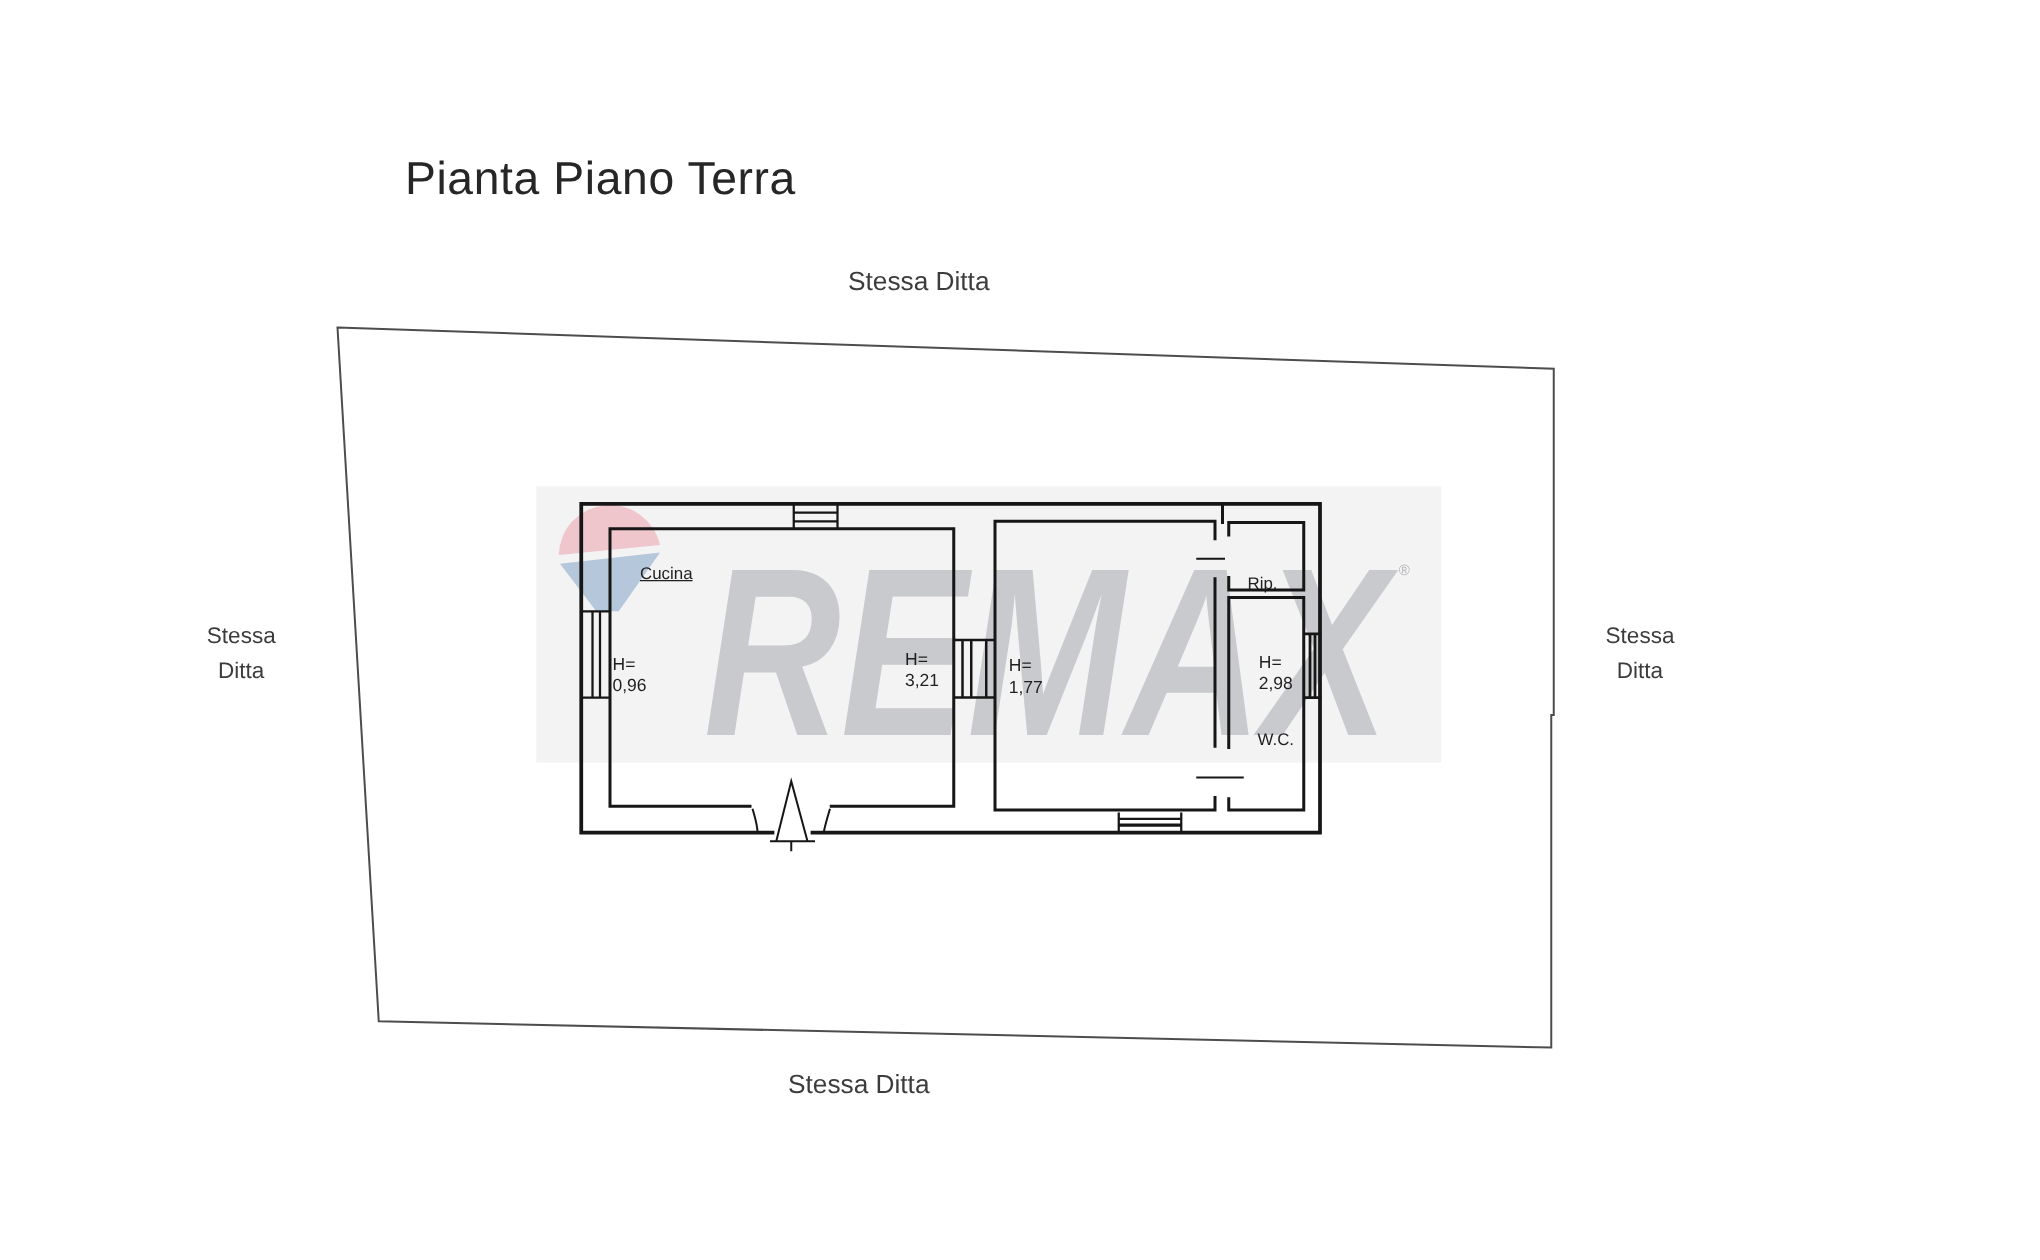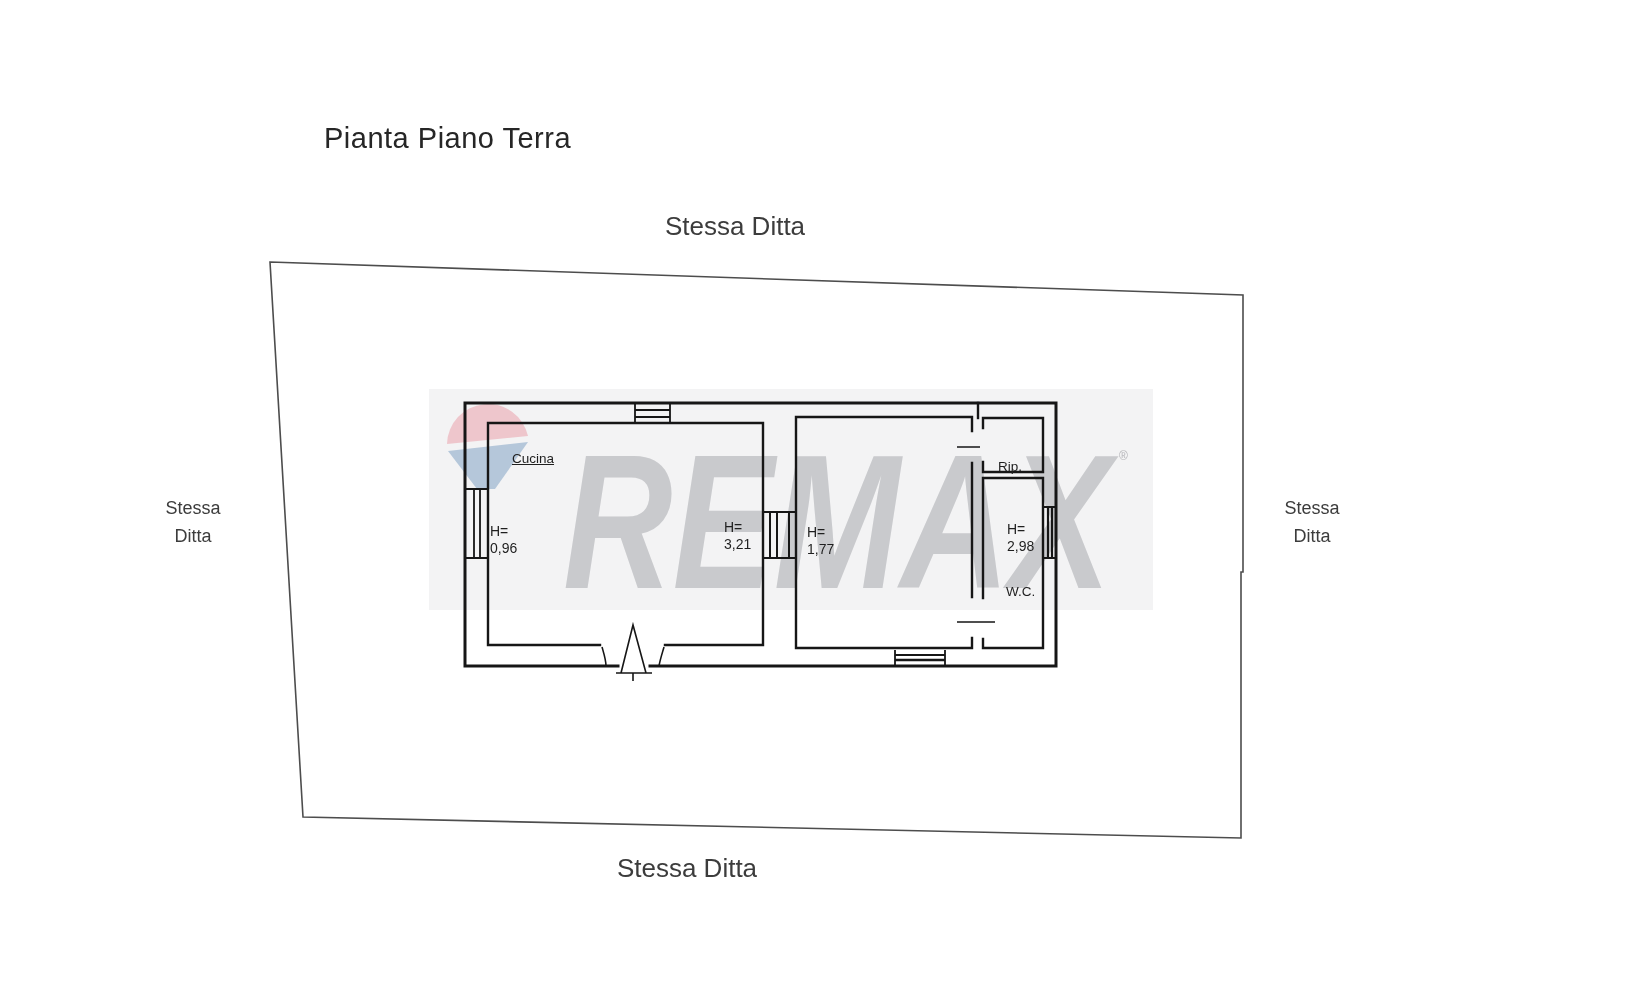--- a/index.html
+++ b/index.html
@@ -1,21 +1,21 @@
 <!DOCTYPE html>
 <html><head>
 <meta charset="utf-8">
 <style>
   html,body{margin:0;padding:0;background:#ffffff;}
   body{width:1632px;height:1008px;position:relative;overflow:hidden;
        font-family:"Liberation Sans", sans-serif;}
   .abs{position:absolute;}
   #drawing{position:absolute;left:0;top:0;}
-  .page-title{font-size:29px;color:#262626;letter-spacing:.5px;white-space:nowrap;}
-  .site-label{font-size:26px;color:#3c3c3c;text-align:center;line-height:28px;white-space:nowrap;}
+  .page-title{font-size:37px;color:#262626;letter-spacing:.5px;white-space:nowrap;}
+  .site-label{font-size:21px;color:#3c3c3c;text-align:center;line-height:28px;white-space:nowrap;}
   .site-label-block{font-size:18px;color:#3c3c3c;text-align:center;line-height:28px;}
   .plantext{font-size:14px;color:#1f1f1f;line-height:17px;white-space:nowrap;}
   .roomname{font-size:13.5px;color:#1f1f1f;white-space:nowrap;}
   .regmark{font-size:12px;color:#b4b4b8;}
   svg text{font-family:"Liberation Sans", sans-serif;}
 </style>
 </head>
 <body>
 
 <svg id="drawing" width="1632" height="1008" viewBox="0 0 1632 1008">

